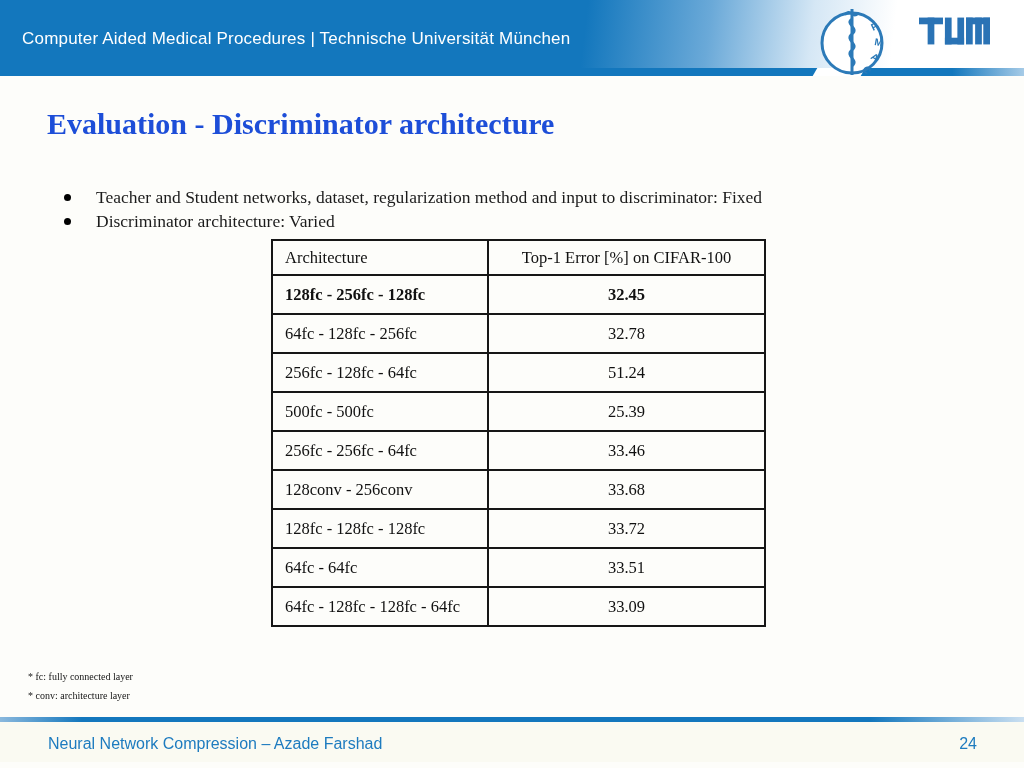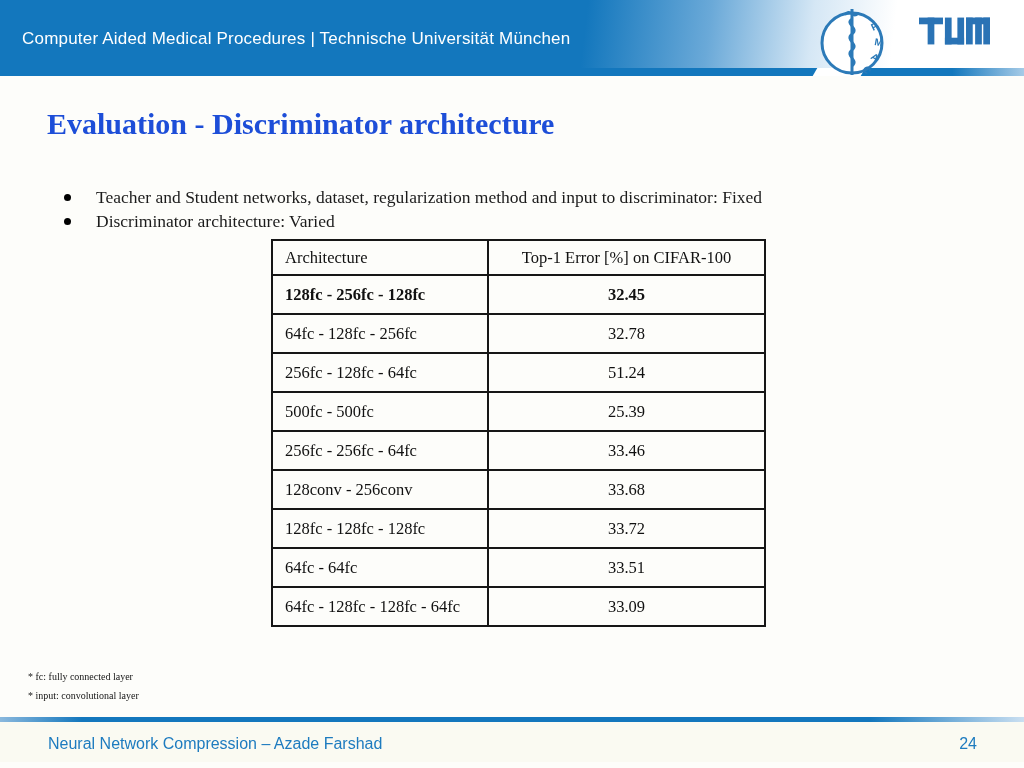--- a/index.html
+++ b/index.html
@@ -157,21 +157,21 @@
       </tr>
       <tr>
         <td>64fc - 128fc - 128fc - 64fc</td>
         <td>33.09</td>
       </tr>
     </tbody>
   </table>
 
   <div class="footnotes">
     <div>* fc: fully connected layer</div>
-    <div>* input: convolutional layer</div>
+    <div>* conv: architecture layer</div>
   </div>
 
   <div class="footer-line"></div>
   <div class="footer">
     <span class="footer-title">Neural Network Compression – Azade Farshad</span>
     <span class="page-number">24</span>
   </div>
 
 </div>
 

